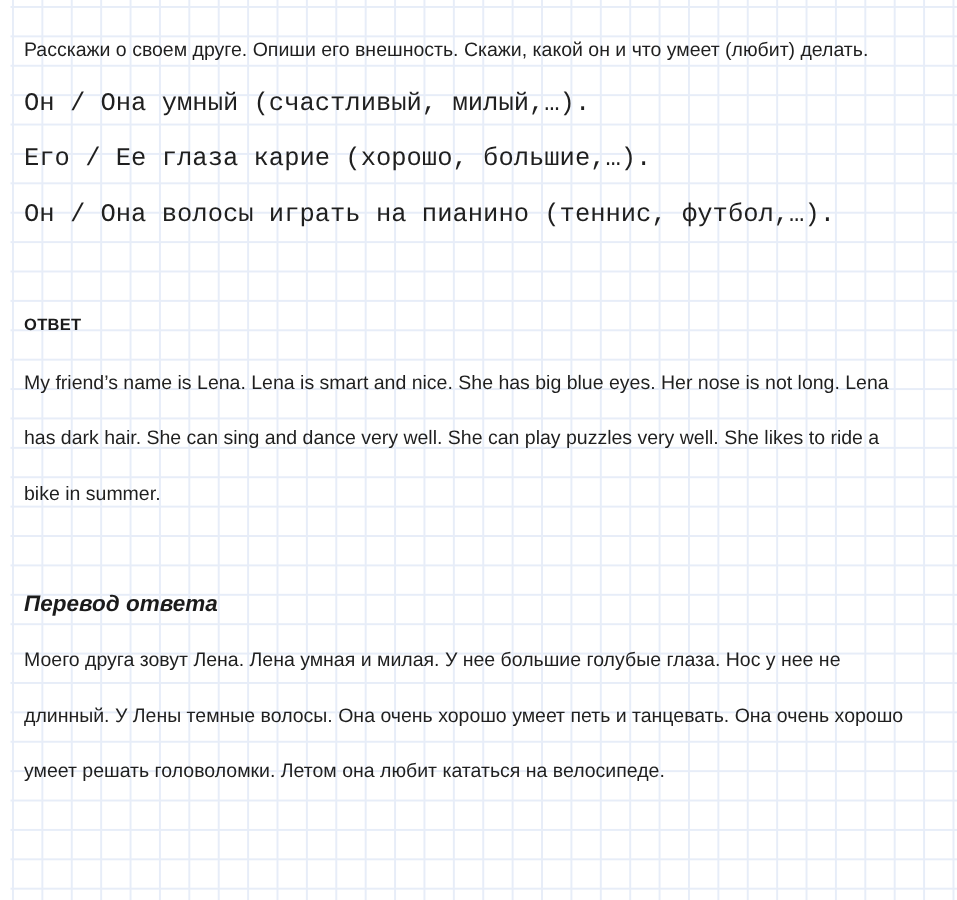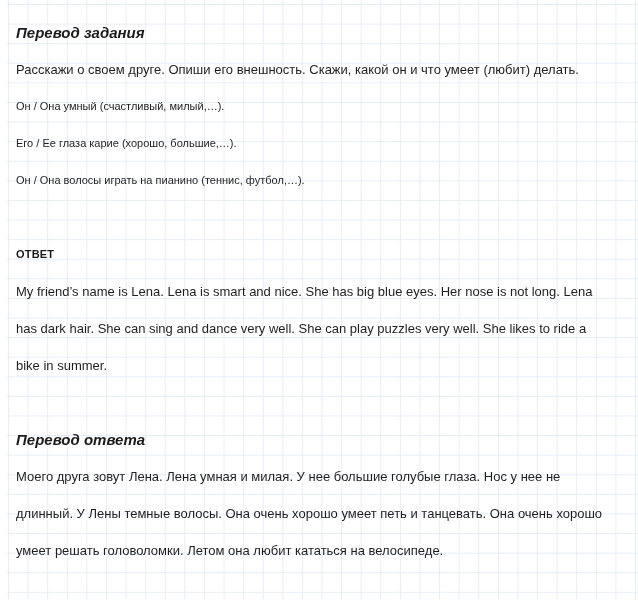--- a/index.html
+++ b/index.html
@@ -75,38 +75,38 @@
   .para {
     font-size: 13px;
     line-height: 37px;
     font-weight: normal;
     color: #1f1f1f;
     max-width: 588px;
     text-align: left;
   }
 
   .line {
-    font-size: 11px;
+    font-size: 17px;
     line-height: 37px;
     color: #1f1f1f;
     white-space: nowrap;
+    font-family: Liberation Mono, monospace;
   }
 
   .gap {
     height: 37px;
   }
 </style>
 </head>
 <body>
 
 <div id="page">
   <div id="content">
 
     <section class="section">
-      <div class="heading">Перевод задания</div>
 
       <div class="para">Расскажи о своем друге. Опиши его внешность. Скажи, какой он и что умеет (любит) делать.</div>
 
       <div class="line">Он / Она умный (счастливый, милый,…).</div>
       <div class="line">Его / Ее глаза карие (хорошо, большие,…).</div>
       <div class="line">Он / Она волосы играть на пианино (теннис, футбол,…).</div>
     </section>
 
     <div class="gap"></div>
 

